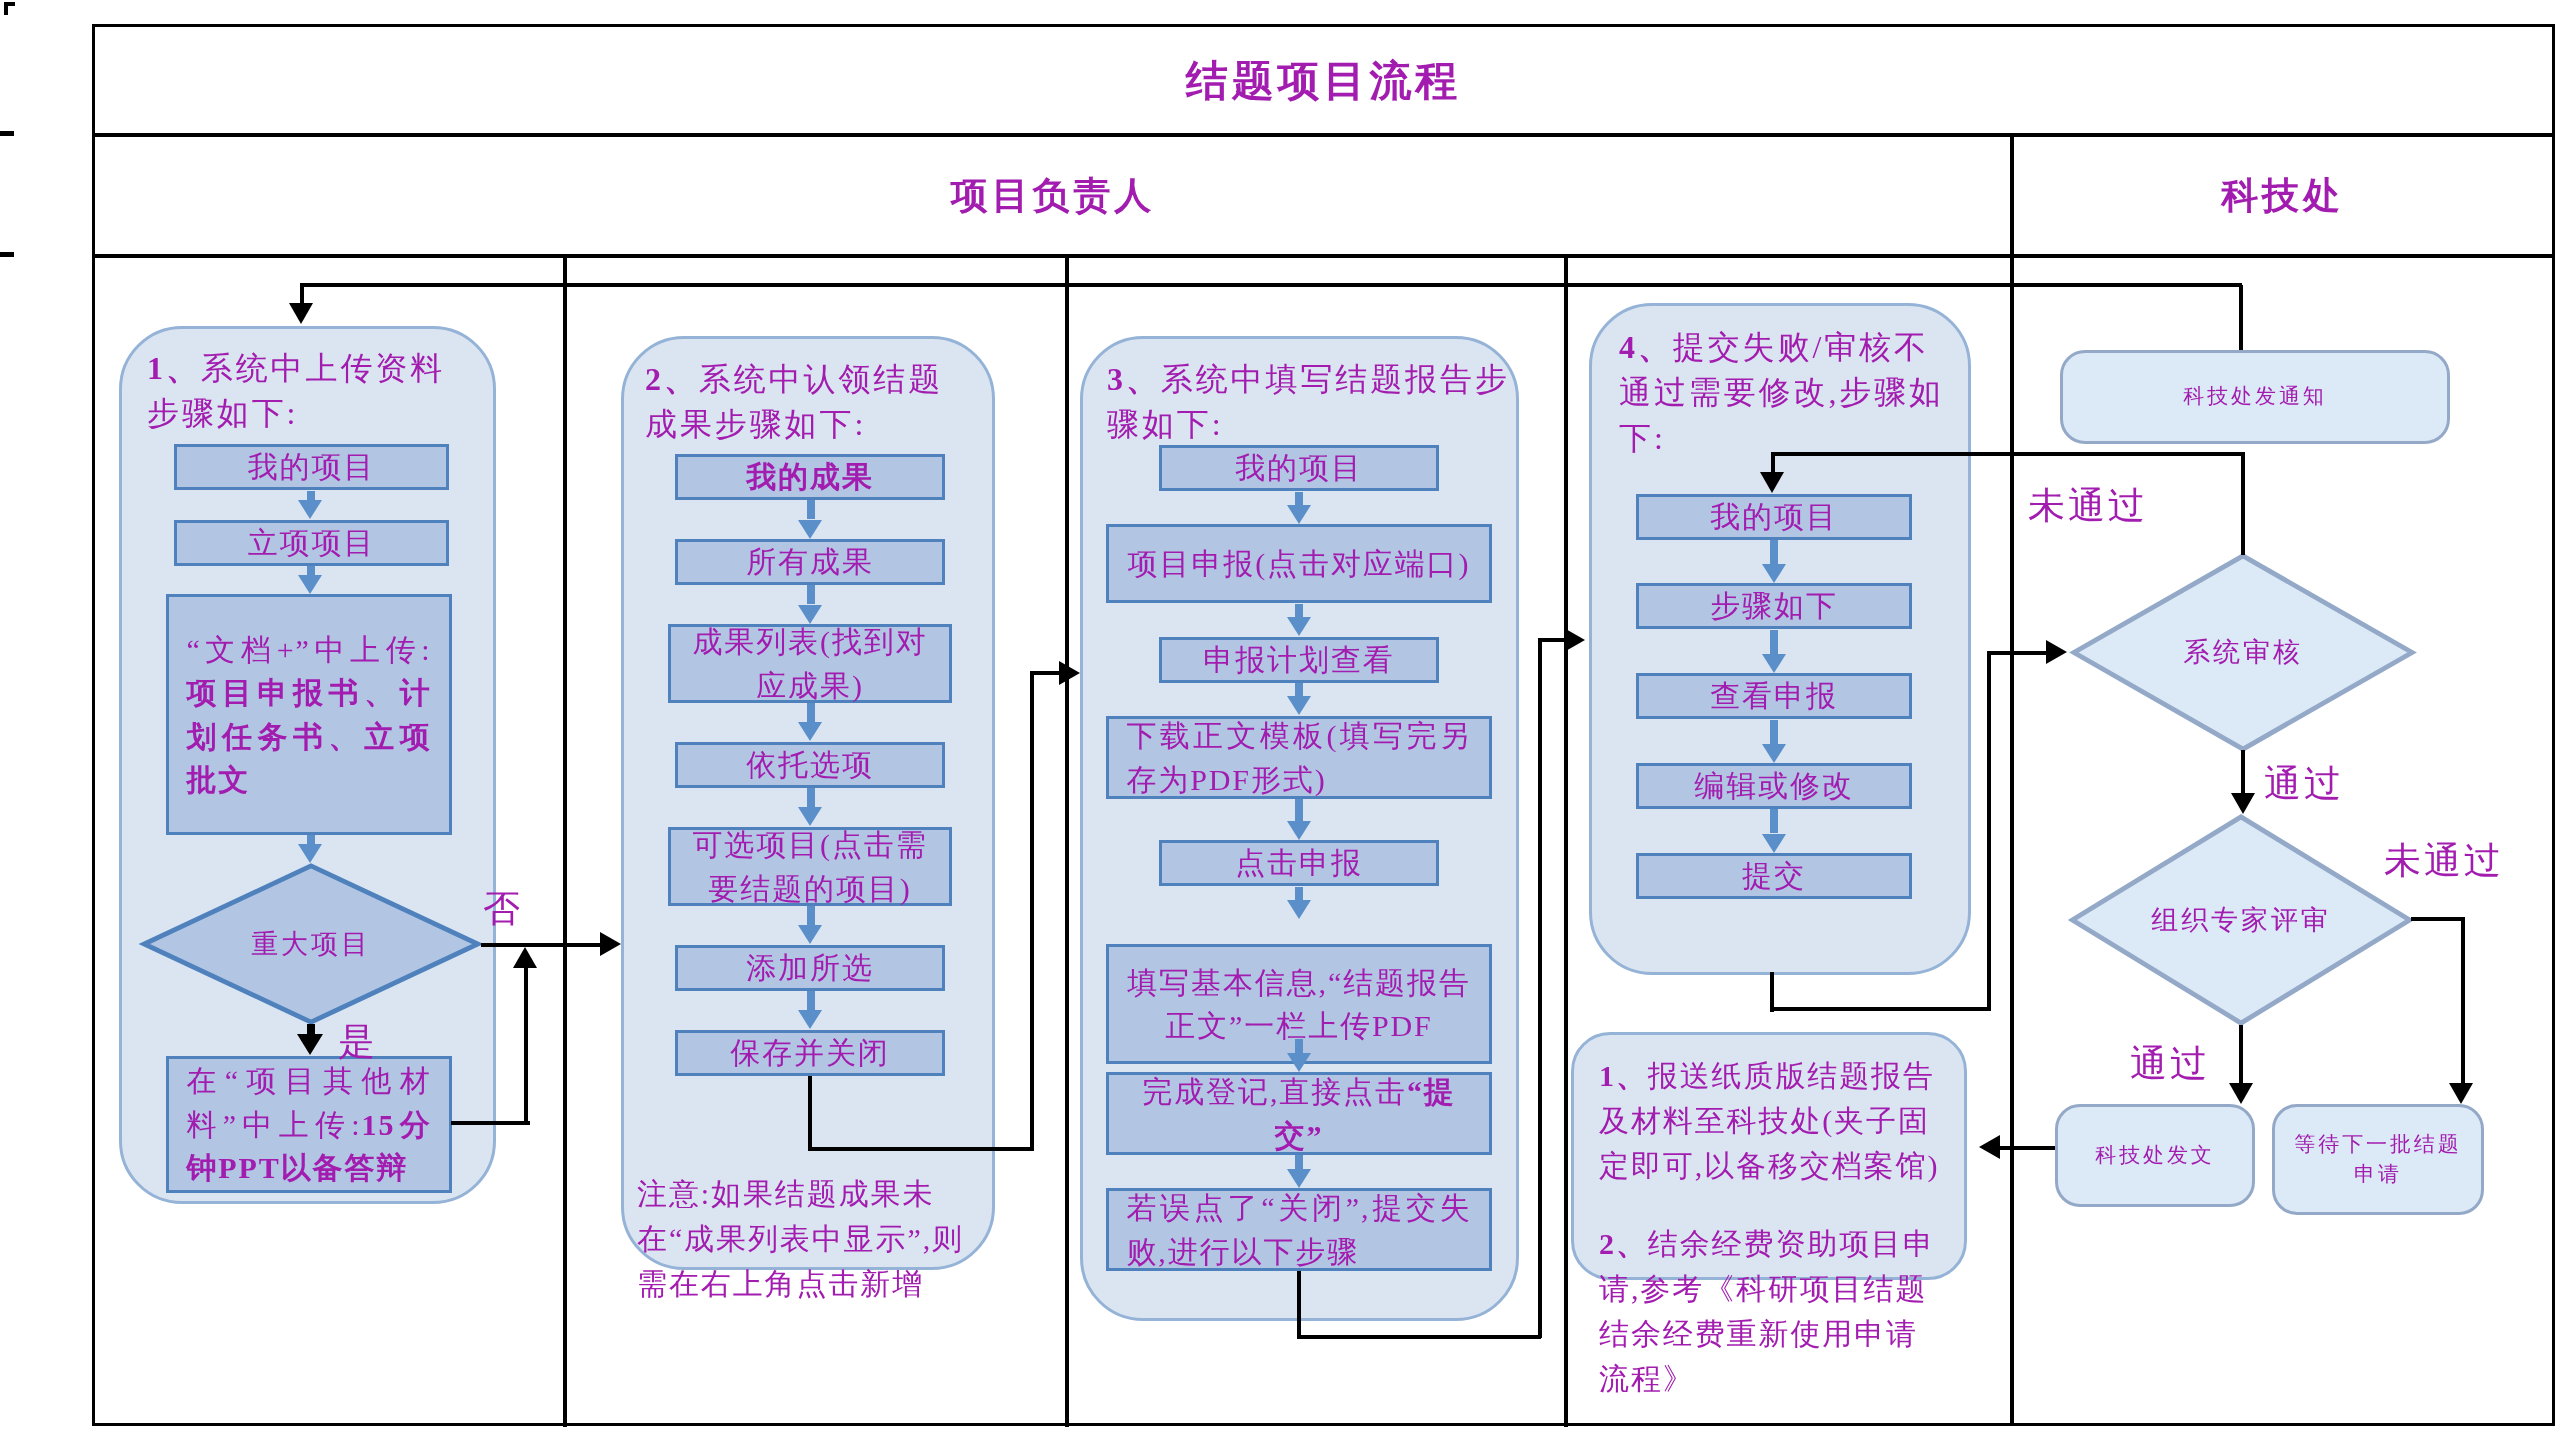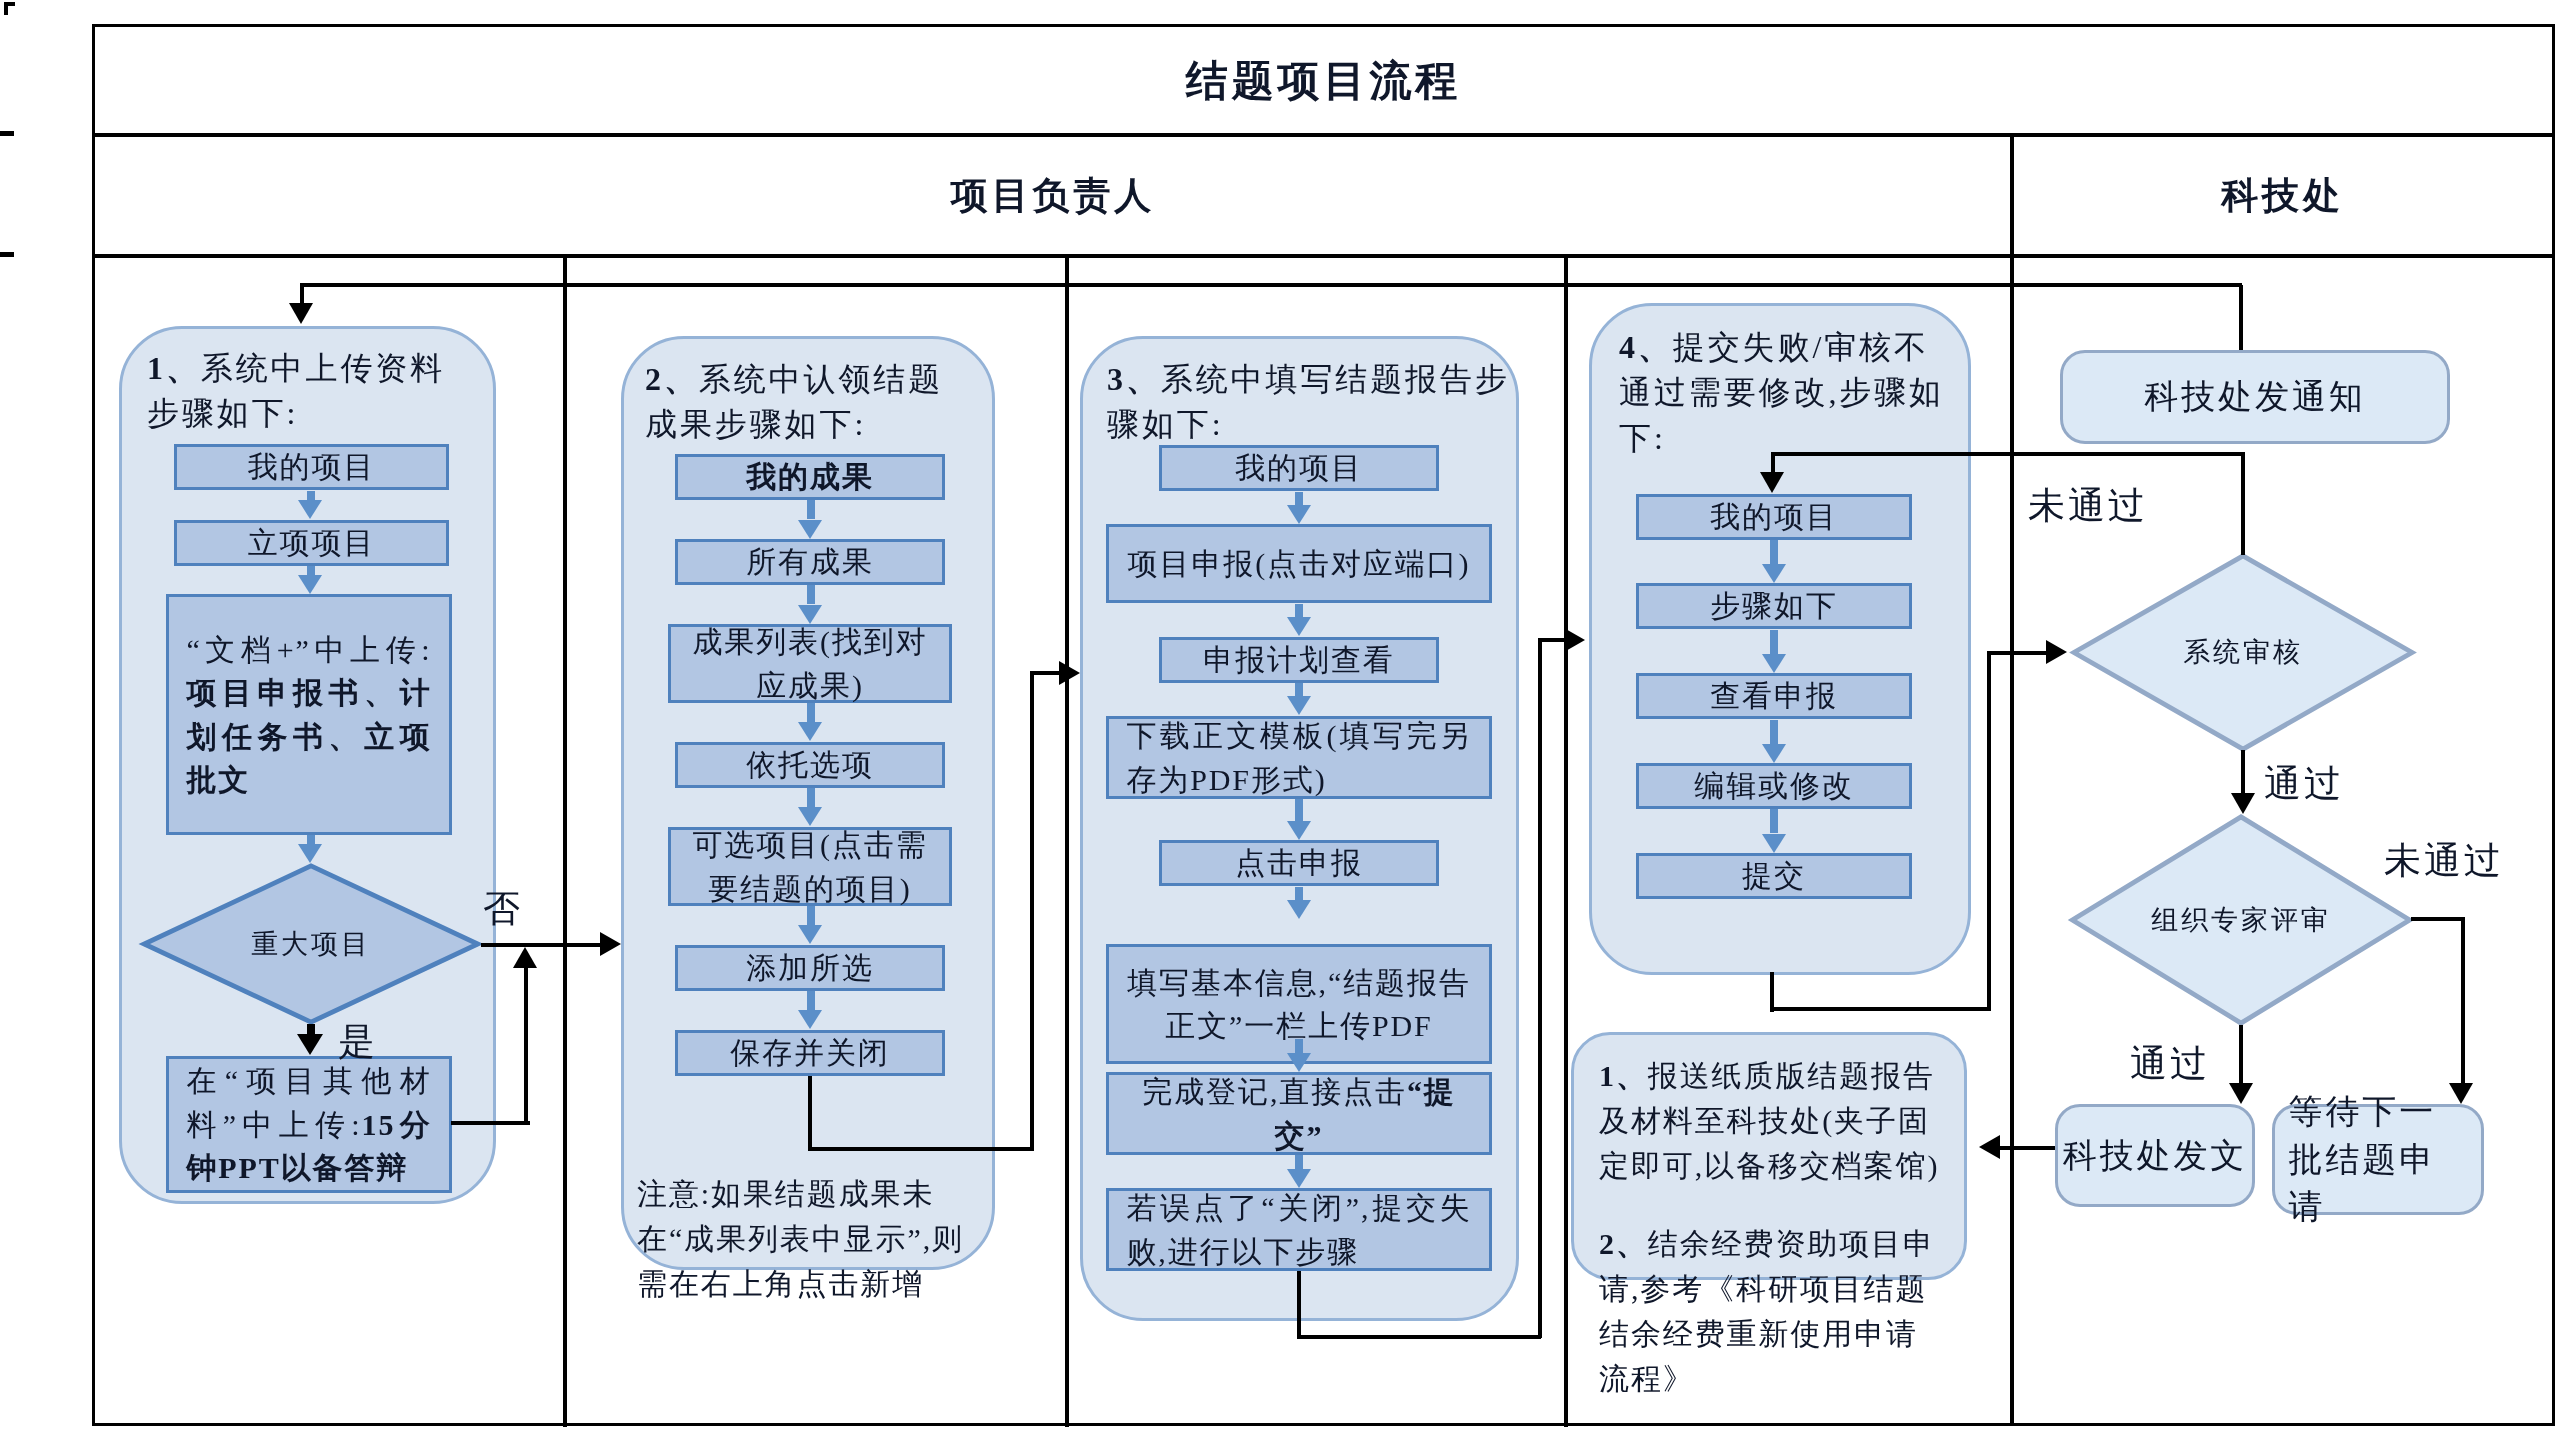--- a/index.html
+++ b/index.html
@@ -1,33 +1,33 @@
 <!DOCTYPE html>
 <html><head>
 <meta charset="utf-8">
 <style>
   html,body{margin:0;padding:0;background:#fff;}
   .canvas{position:relative;width:2576px;height:1449px;background:#fff;overflow:hidden;
-          font-family:"Liberation Serif","DejaVu Serif",serif;color:#0f172a;}
+          font-family:"Liberation Serif","DejaVu Serif",serif;color:#a21caf;}
   .abs{position:absolute;box-sizing:border-box;}
   .line{position:absolute;background:#000;}
   .tick{position:absolute;background:#000;}
   .cell{position:absolute;display:flex;align-items:center;justify-content:center;}
   .title{font-size:42px;font-weight:bold;letter-spacing:3.9px;}
   .colhead{font-size:37px;font-weight:bold;letter-spacing:3.9px;}
   .cont{position:absolute;background:#dbe5f1;border:3.9px solid #95b3d7;border-radius:63px;box-sizing:border-box;}
   .chead{position:absolute;font-size:32px;letter-spacing:2.9px;line-height:1.42;}
   .chead b{font-weight:bold;}
   .ibox{position:absolute;background:#b2c6e3;border:3.9px solid #4f81bd;display:flex;align-items:center;
         justify-content:center;box-sizing:border-box;font-size:30px;letter-spacing:1.9px;line-height:1.45;}
   .ibox .ct{width:100%;text-align:center;padding:1.9px 9.7px;}
   .ibox .jt{width:100%;text-align:justify;text-align-last:left;padding:5.8px 17.4px;}
   .rshape{position:absolute;background:#dce9f6;border:3.9px solid #93a9c7;border-radius:25px;display:flex;
-          align-items:center;justify-content:center;box-sizing:border-box;font-size:34px;letter-spacing:2.9px;
-          text-align:left;line-height:1.4;}
+          align-items:center;justify-content:center;box-sizing:border-box;font-size:21px;letter-spacing:2.9px;
+          text-align:center;line-height:1.4;}
   .dtxt{position:absolute;display:flex;align-items:center;justify-content:center;font-size:27px;
         letter-spacing:2.9px;text-align:center;line-height:1.35;}
   .lbl{position:absolute;font-size:37px;letter-spacing:2.9px;}
   .note{position:absolute;font-size:30px;letter-spacing:1.9px;line-height:1.5;}
   .bshaft{position:absolute;width:7.7px;background:#5b8fc9;}
   .bhead{position:absolute;width:0;height:0;border-left:12.6px solid transparent;border-right:12.6px solid transparent;border-top:19.3px solid #5b8fc9;}
   .kshaft{position:absolute;width:7.7px;background:#000;}
   .ah-r{position:absolute;width:0;height:0;border-top:12.6px solid transparent;border-bottom:12.6px solid transparent;border-left:21px solid #000;}
   .ah-l{position:absolute;width:0;height:0;border-top:12.6px solid transparent;border-bottom:12.6px solid transparent;border-right:21px solid #000;}
   .ah-d{position:absolute;width:0;height:0;border-left:12.6px solid transparent;border-right:12.6px solid transparent;border-top:21px solid #000;}

